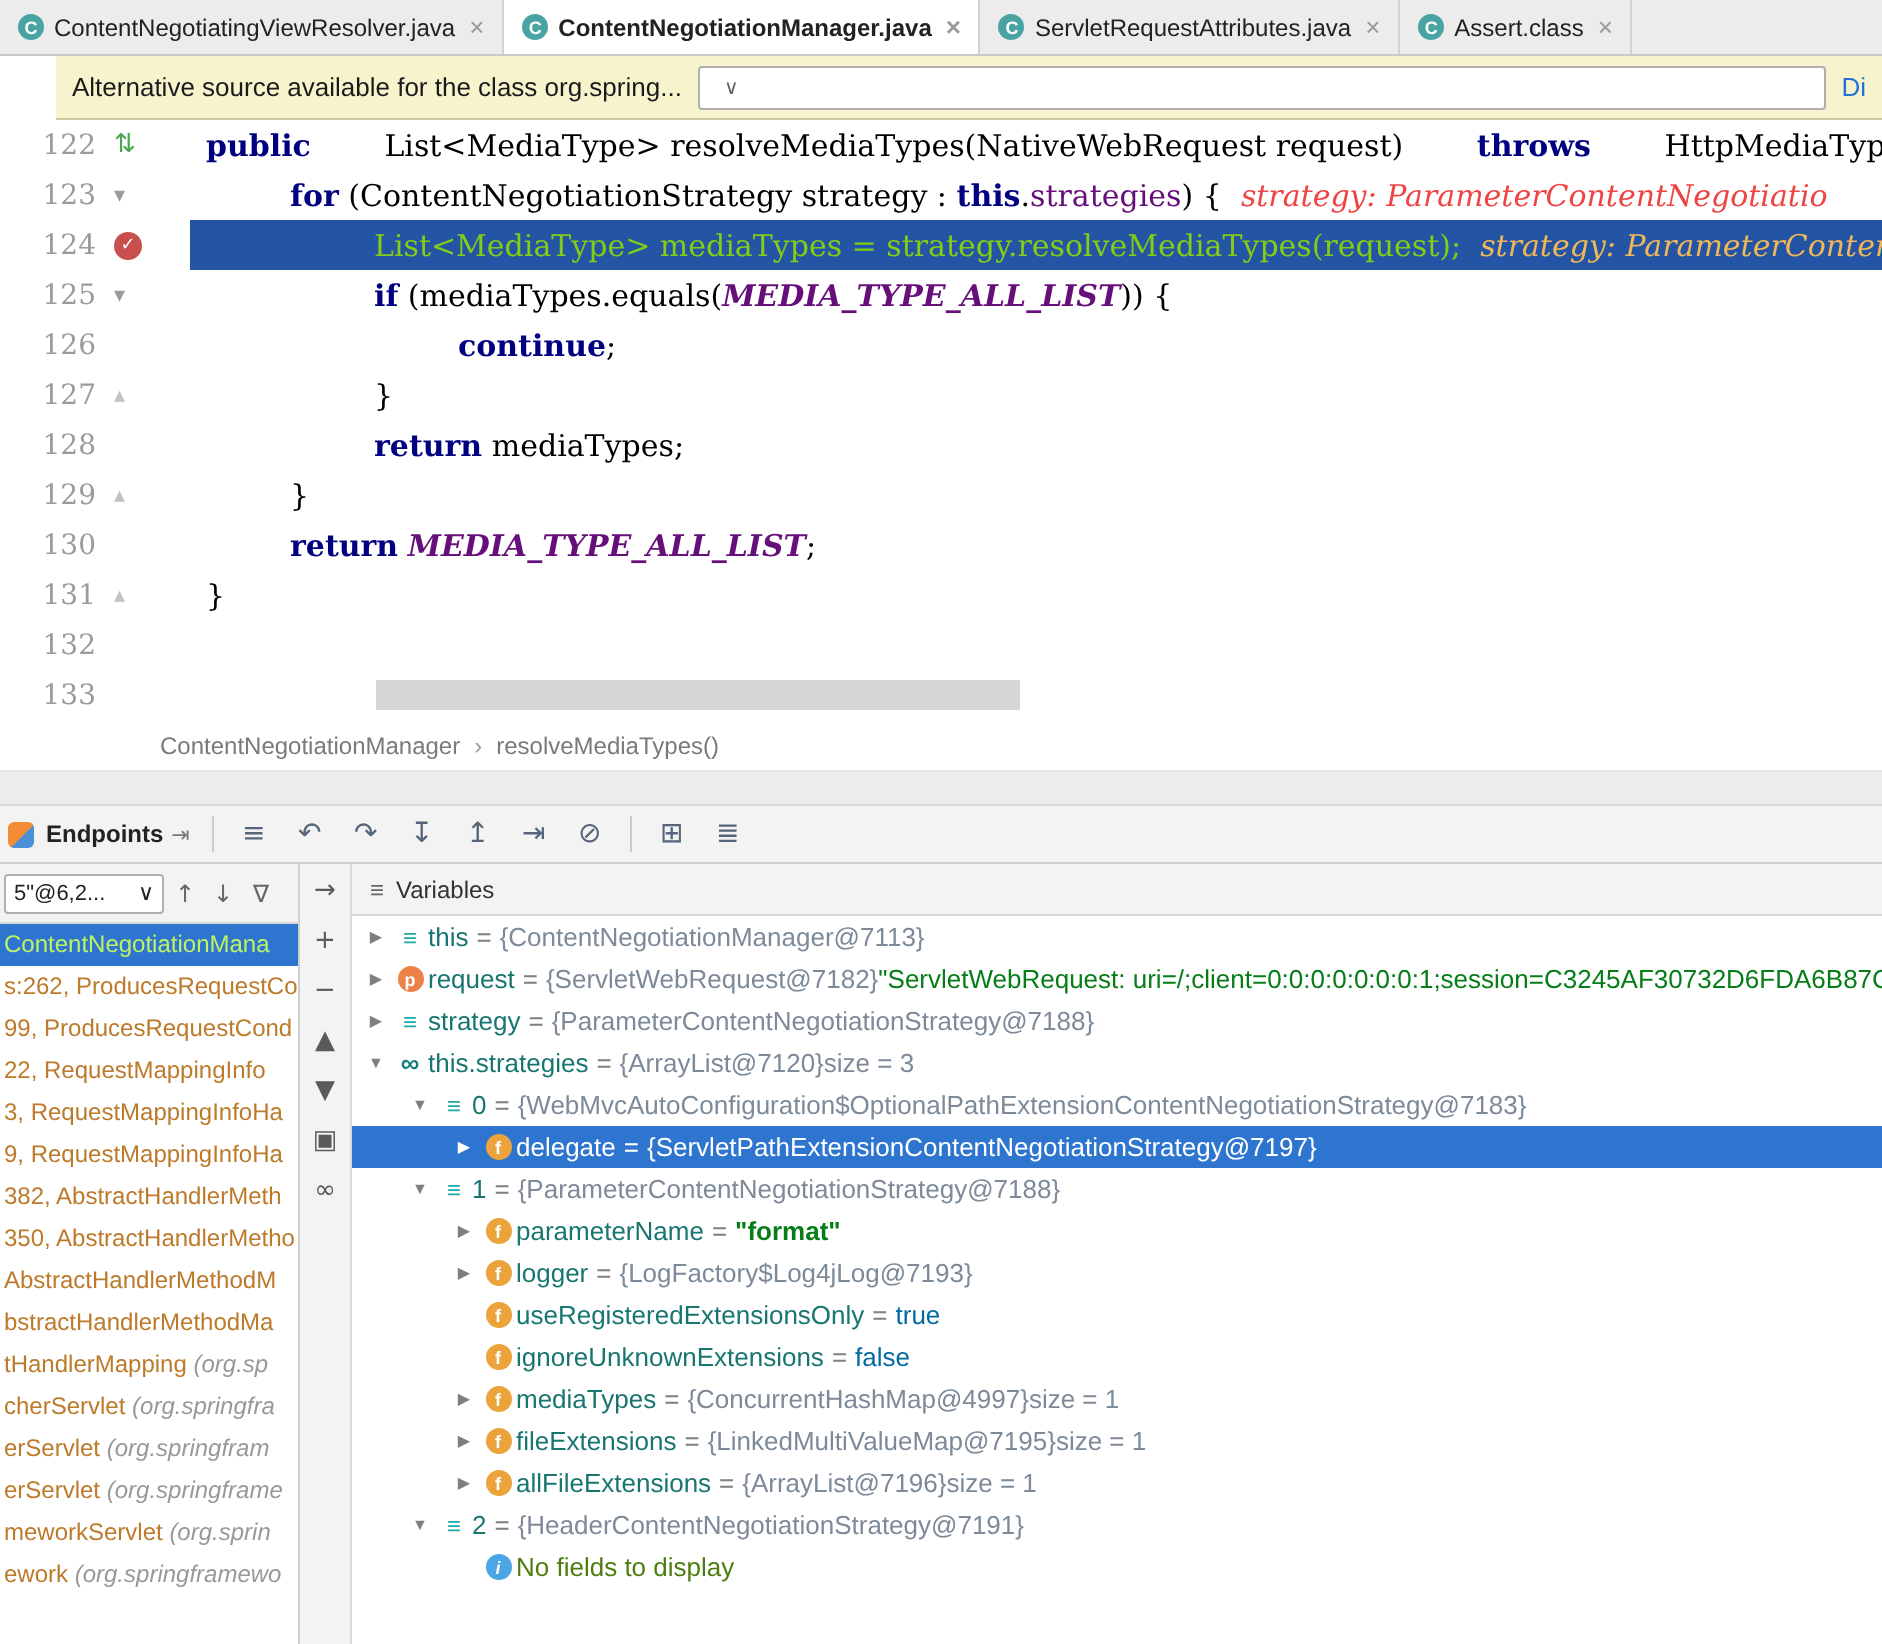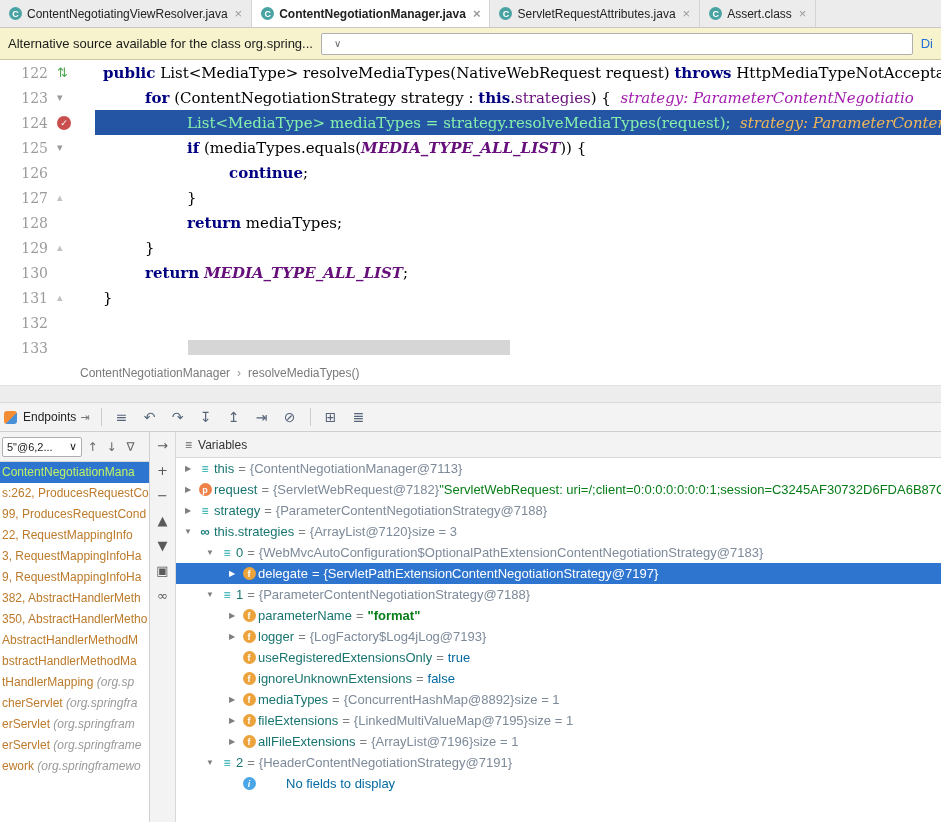--- a/index.html
+++ b/index.html
@@ -10,66 +10,66 @@
   .tabbar { height:28px; background:#ECECEC; border-bottom:1px solid #C8C8C8; display:flex; align-items:stretch; }
   .tab { display:flex; align-items:center; gap:5px; padding:0 9px; font-size:12px; color:#222;
          border-right:1px solid #D4D4D4; background:#ECECEC; white-space:nowrap; }
   .tab.active { background:#FFFFFF; font-weight:bold; }
   .cicon { width:13px; height:13px; border-radius:50%; background:#4AA3A3; color:#fff; font-size:9px; font-weight:bold;
            display:flex; align-items:center; justify-content:center; flex:none; }
   .tclose { color:#9A9A9A; font-size:13px; margin-left:2px; }
 
   
   .notif { height:32px; background:#F7F4CD; border-bottom:1px solid #CFC89F; display:flex; align-items:center;
-           padding:0 8px; gap:8px; }
+           padding:0 8px; gap:8px;margin-left:28px; }
   .notif-msg { font-size:13px; color:#1A1A1A; white-space:nowrap; }
   .notif-dd { flex:1; height:22px; background:#fff; border:1px solid #AFAFAF; border-radius:2px; display:flex;
               align-items:center; justify-content:space-between; padding:0 6px; font-size:12px; color:#222;
               white-space:nowrap; overflow:hidden; }
   .notif-dd .chev { color:#666; font-size:10px; margin-left:6px; }
   .notif-act { color:#2470D8; font-size:13px; text-decoration:none; white-space:nowrap; }
 
   
   .editor { height:300px; background:#fff; position:relative; overflow:hidden;
             font-family:"DejaVu Serif","Liberation Serif",serif; font-size:15px; }
   .line { display:flex; height:25px; align-items:center; }
   .gutter { width:95px; flex:none; display:flex; align-items:center; height:100%; }
   .lnum { width:48px; text-align:right; color:#9B9B9B; font-size:14px; flex:none; }
   .gicon { width:39px; padding-left:9px; flex:none; display:flex; align-items:center; }
   .code { flex:1; white-space:pre; overflow:hidden; height:100%; display:flex; align-items:center; }
   .kw { color:#000080; font-weight:bold; }
   .pl { color:#000; }
   .fld { color:#660E7A; }
   .st { color:#660E7A; font-style:italic; font-weight:bold; }
   .ann { color:#4F8A8B; }
-  .hint { color:#a21caf; font-style:italic; }
+  .hint { color:#ef4444; font-style:italic; }
   .hint2 { color:#E8B04A; font-style:italic; }
   .line.current .code { background:#2455A4; }
-  .line.current .code span { color:#86efac; }
+  .line.current .code span { color:#84cc16; }
   .line.current .code .hint2 { color:#F0B75A; }
   .bp { width:14px; height:14px; border-radius:50%; background:#C94F4F; color:#fff; font-size:9px;
         display:flex; align-items:center; justify-content:center; }
   .ovr { color:#4CA64C; font-size:13px; font-family:"DejaVu Sans",sans-serif; }
   .fold-down { color:#9A9A9A; font-size:11px; font-family:"DejaVu Sans",sans-serif; }
   .fold-up { color:#C2C2C2; font-size:11px; font-family:"DejaVu Sans",sans-serif; }
   .overlay { position:absolute; left:188px; top:280px; width:322px; height:15px; background:#D6D6D6; }
 
   
   .breadcrumb { height:26px; background:#fff; border-bottom:1px solid #E3E3E3; display:flex; align-items:center;
                 padding-left:80px; gap:7px; font-size:12px; color:#7A7A7A; }
   .crumb-sep { color:#9A9A9A; }
 
   .gap { height:17px; background:#EDEDED; border-bottom:1px solid #D8D8D8; }
 
   
   .dbg-toolbar { height:29px; background:#F3F3F3; border-bottom:1px solid #CFCFCF; display:flex; align-items:center;
                  padding:0 4px; gap:2px; font-size:12px; color:#222; }
   .ep-icon { width:13px; height:13px; border-radius:3px; background:linear-gradient(135deg,#F28C35 55%,#4A90D9 55%);
              flex:none; margin-right:4px; }
-  .ep-label { white-space:nowrap; }
+  .ep-label { white-space:nowrap;font-weight:bold; }
   .ep-arrow { color:#777; font-size:11px; margin:0 4px 0 2px; }
   .sep { width:1px; height:18px; background:#CCCCCC; margin:0 5px; flex:none; }
   .tbtn { width:26px; height:22px; display:flex; align-items:center; justify-content:center; color:#56657A;
           font-size:14px; flex:none; font-family:"DejaVu Sans",sans-serif; }
 
   
   .bottom { display:flex; height:390px; }
 
   .frames { width:150px; flex:none; border-right:1px solid #D0D0D0; display:flex; flex-direction:column; background:#fff; }
   .frames-top { height:30px; background:#F3F3F3; border-bottom:1px solid #D8D8D8; display:flex; align-items:center;
@@ -108,21 +108,21 @@
              display:flex; align-items:center; justify-content:center; }
   .i-info { width:13px; height:13px; border-radius:50%; background:#4BA6E8; color:#fff; font-size:9px; font-weight:bold;
             display:flex; align-items:center; justify-content:center; font-style:italic; }
   .vname { color:#18756F; }
   .veq { color:#808080; margin:0 4px; }
   .vref { color:#7D8A99; }
   .vsize { color:#7D8A99; }
   .vstr { color:#067D17; }
   .vstrb { color:#067D17; font-weight:bold; }
   .vbool { color:#0369a1; }
-  .vplain { color:#0369a1;margin-left:28px; }
+  .vplain { color:#4d7c0f; }
 </style>
 </head>
 <body>
 
 <div class="app">
 
   <div class="tabbar" id="tabbar">
       <div class="tab">
         <span class="cicon">C</span>
         <span class="tlabel">ContentNegotiatingViewResolver.java</span>
@@ -154,21 +154,21 @@
   </div>
 
   <div class="editor" id="editor">
       <div class="line">
         <div class="gutter">
           <span class="lnum">122</span>
           <span class="gicon">
             <span class="ovr">⇅</span>
           </span>
         </div>
-        <div class="code" style="padding-left: 8px;"><span class="kw">public</span><span class="pl"> List&lt;MediaType&gt; resolveMediaTypes(NativeWebRequest request) </span><span class="kw">throws</span><span class="pl"> HttpMediaTypeNotAcceptableExce</span></div>
+        <div class="code" style="padding-left: 8px; gap: 32px;"><span class="kw">public</span><span class="pl"> List&lt;MediaType&gt; resolveMediaTypes(NativeWebRequest request) </span><span class="kw">throws</span><span class="pl"> HttpMediaTypeNotAcceptableExce</span></div>
       </div>
       <div class="line">
         <div class="gutter">
           <span class="lnum">123</span>
           <span class="gicon">
             <span class="fold-down">▾</span>
           </span>
         </div>
         <div class="code" style="padding-left: 50px;"><span class="kw">for</span><span class="pl"> (ContentNegotiationStrategy strategy : </span><span class="kw">this</span><span class="pl">.</span><span class="fld">strategies</span><span class="pl">) {  </span><span class="hint">strategy: ParameterContentNegotiatio</span></div>
       </div>
@@ -301,20 +301,21 @@
           <div class="frame-item"><span class="main">3, RequestMappingInfoHa</span></div>
           <div class="frame-item"><span class="main">9, RequestMappingInfoHa</span></div>
           <div class="frame-item"><span class="main">382, AbstractHandlerMeth</span></div>
           <div class="frame-item"><span class="main">350, AbstractHandlerMetho</span></div>
           <div class="frame-item"><span class="main">AbstractHandlerMethodM</span></div>
           <div class="frame-item"><span class="main">bstractHandlerMethodMa</span></div>
           <div class="frame-item"><span class="main">tHandlerMapping </span><span class="pkg">(org.sp</span></div>
           <div class="frame-item"><span class="main">cherServlet </span><span class="pkg">(org.springfra</span></div>
           <div class="frame-item"><span class="main">erServlet </span><span class="pkg">(org.springfram</span></div>
           <div class="frame-item"><span class="main">erServlet </span><span class="pkg">(org.springframe</span></div>
+          <div class="frame-item"><span class="main">meworkServlet </span><span class="pkg">(org.sprin</span></div>
           <div class="frame-item"><span class="main">ework </span><span class="pkg">(org.springframewo</span></div>
         </div>
     </div>
 
     <div class="vstrip">
       <span class="sbtn">→</span>
       <span class="sbtn">+</span>
       <span class="sbtn">−</span>
       <span class="sbtn">▲</span>
       <span class="sbtn">▼</span>
@@ -429,21 +430,21 @@
             <span class="veq">=</span>
             <span class="vbool">false</span>
           </div>
           <div class="vrow" style="padding-left: 48px;">
             <span class="arrow">▶</span>
             <span class="vicon">
               <span class="i-field">f</span>
             </span>
             <span class="vname">mediaTypes</span>
             <span class="veq">=</span>
-            <span class="vref">{ConcurrentHashMap@8892} </span>
+            <span class="vref">{ConcurrentHashMap@4997} </span>
             <span class="vsize">size = 1</span>
           </div>
           <div class="vrow" style="padding-left: 48px;">
             <span class="arrow">▶</span>
             <span class="vicon">
               <span class="i-field">f</span>
             </span>
             <span class="vname">fileExtensions</span>
             <span class="veq">=</span>
             <span class="vref">{LinkedMultiValueMap@7195} </span>

